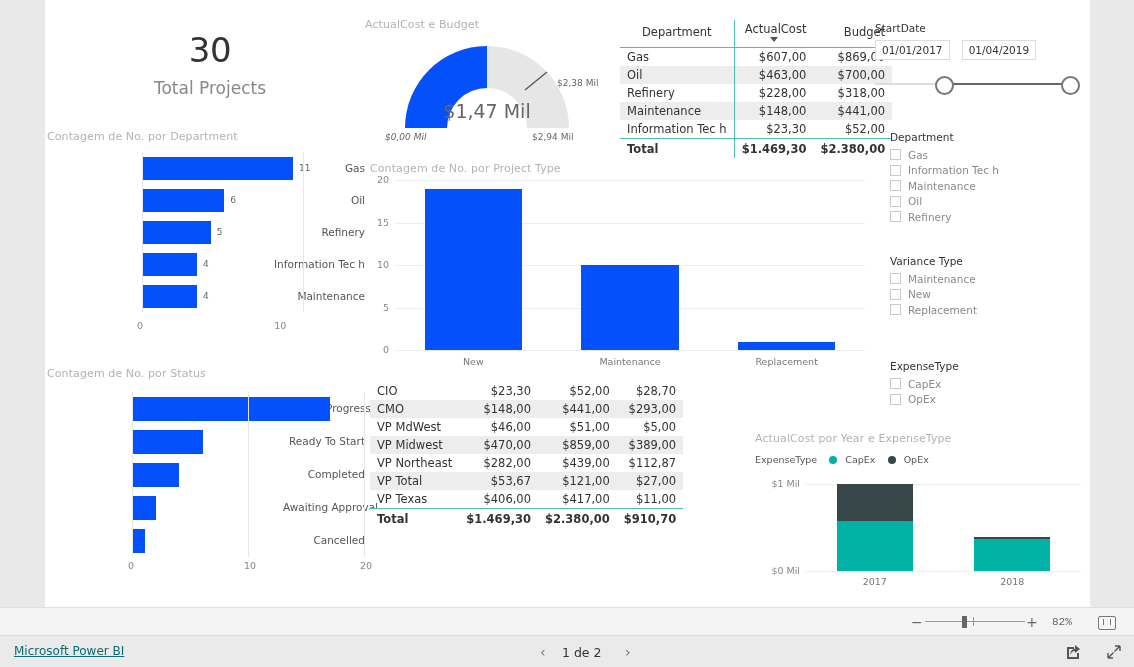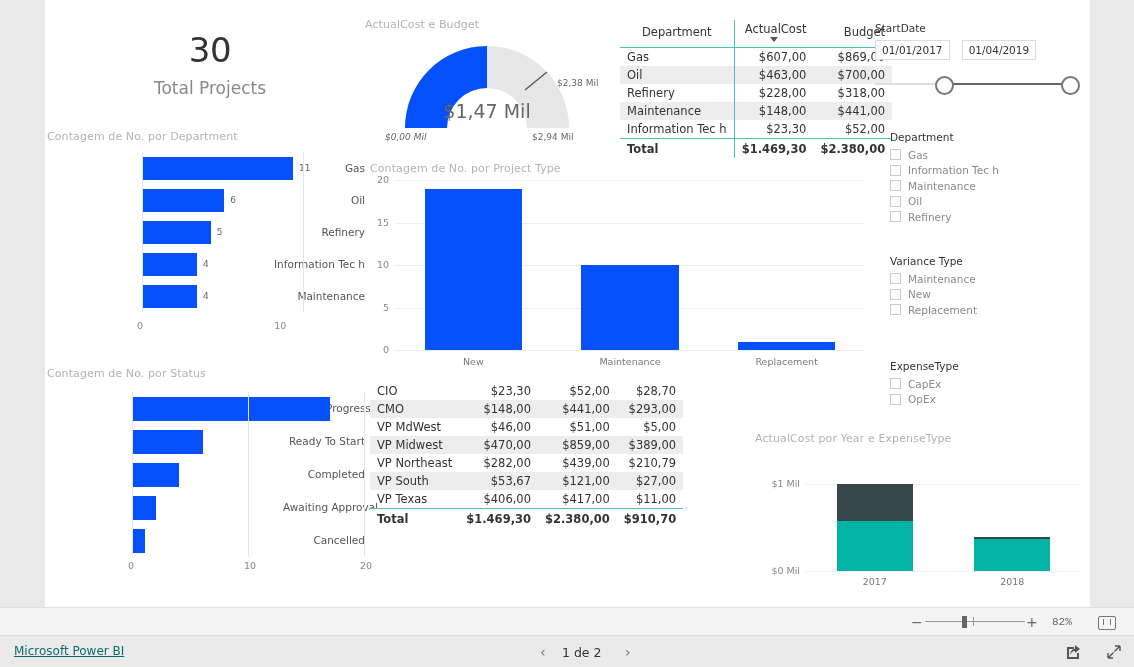--- a/index.html
+++ b/index.html
@@ -332,24 +332,24 @@
             <tr class="alt">
               <td class="">VP Midwest</td>
               <td class="r">$470,00</td>
               <td class="r">$859,00</td>
               <td class="r">$389,00</td>
             </tr>
             <tr class="">
               <td class="">VP Northeast</td>
               <td class="r">$282,00</td>
               <td class="r">$439,00</td>
-              <td class="r">$210,79</td>
+              <td class="r">$112,87</td>
             </tr>
             <tr class="alt">
-              <td class="">VP South</td>
+              <td class="">VP Total</td>
               <td class="r">$53,67</td>
               <td class="r">$121,00</td>
               <td class="r">$27,00</td>
             </tr>
             <tr class="">
               <td class="">VP Texas</td>
               <td class="r">$406,00</td>
               <td class="r">$417,00</td>
               <td class="r">$11,00</td>
             </tr>
@@ -358,20 +358,31 @@
               <td class="r">$1.469,30</td>
               <td class="r">$2.380,00</td>
               <td class="r">$910,70</td>
             </tr>
           </tbody>
         </table>
     </div>
 
     <div class="vis" style="left:705px;top:432px;width:340px;height:165px;">
       <div class="vis-title" style="position:absolute;left:5px;top:0;">ActualCost por Year e ExpenseType</div>
+      <div style="position:absolute;left:5px;top:17px;">
+        <span class="leg-txt">ExpenseType</span>
+        <span>
+          <span class="leg-dot" style="background:#00b3a4;"></span>
+          <span class="leg-txt">CapEx</span>
+        </span>
+        <span>
+          <span class="leg-dot" style="background:#374649;"></span>
+          <span class="leg-txt">OpEx</span>
+        </span>
+      </div>
       <div id="st-plot" style="position:absolute;left:56px;top:42px;width:275px;height:97px;">
           <div class="grid-line" style="left:0;top:97px;width:275px"></div>
           <div class="grid-line" style="left:0;top:10.392857142857153px;width:275px"></div>
           <div class="col-bar" style="left:30.9375px;width:75.625px;height:50.232142857142854px;bottom:0px;background:#00b3a4"></div>
           <div class="col-bar" style="left:30.9375px;width:75.625px;height:36.37499999999999px;bottom:50.232142857142854px;background:#374649"></div>
           <div class="col-bar" style="left:168.4375px;width:75.625px;height:32.044642857142854px;bottom:0px;background:#00b3a4"></div>
           <div class="col-bar" style="left:168.4375px;width:75.625px;height:1.732142857142857px;bottom:32.044642857142854px;background:#374649"></div>
         </div>
       <div id="st-yticks">
           <div class="ytick" style="left:0px;top:133px;width:50px">$0 Mil</div>

